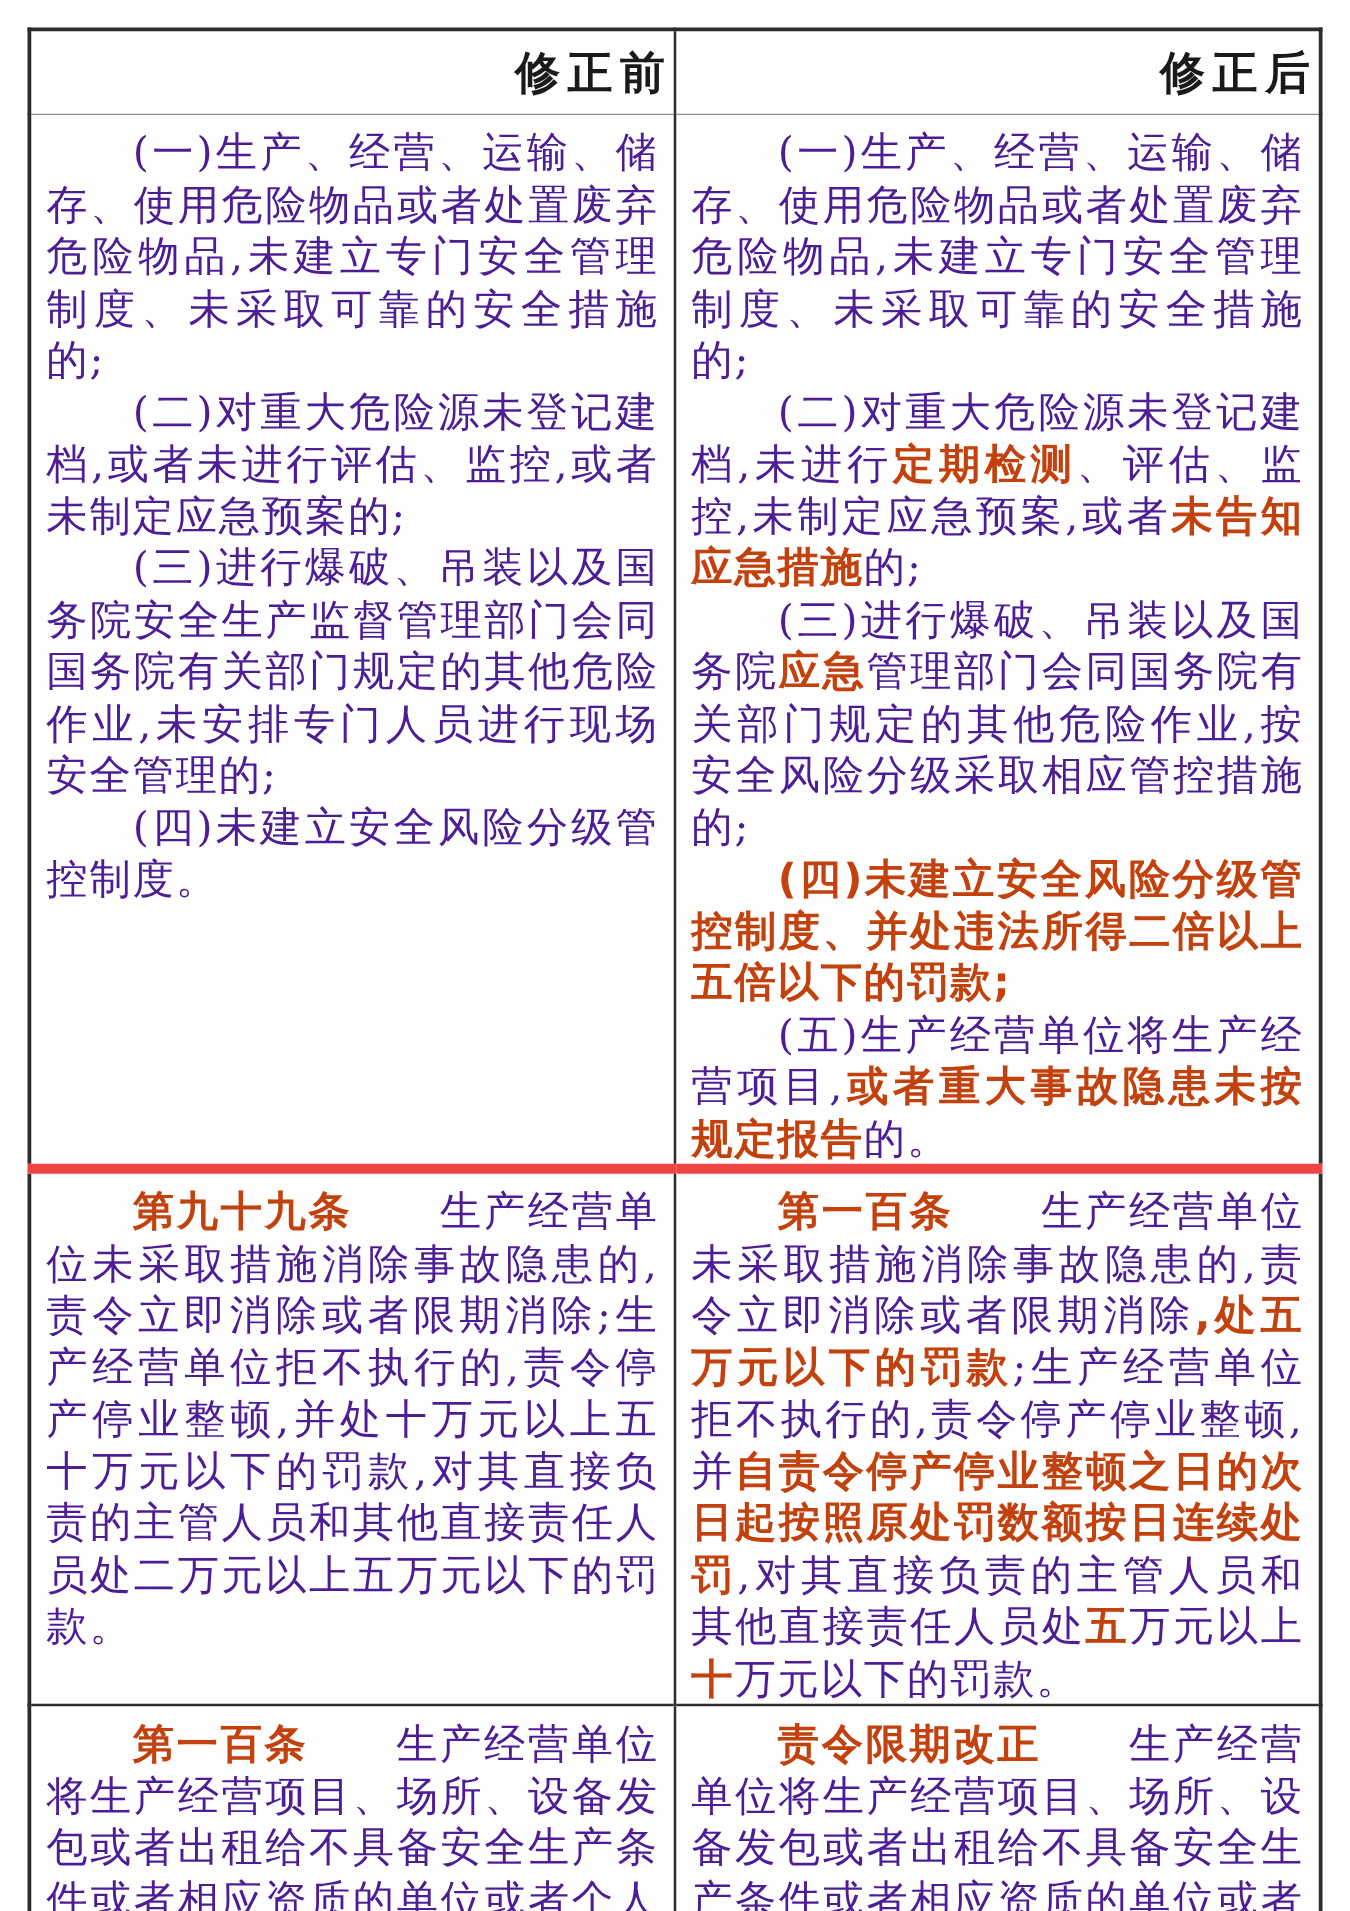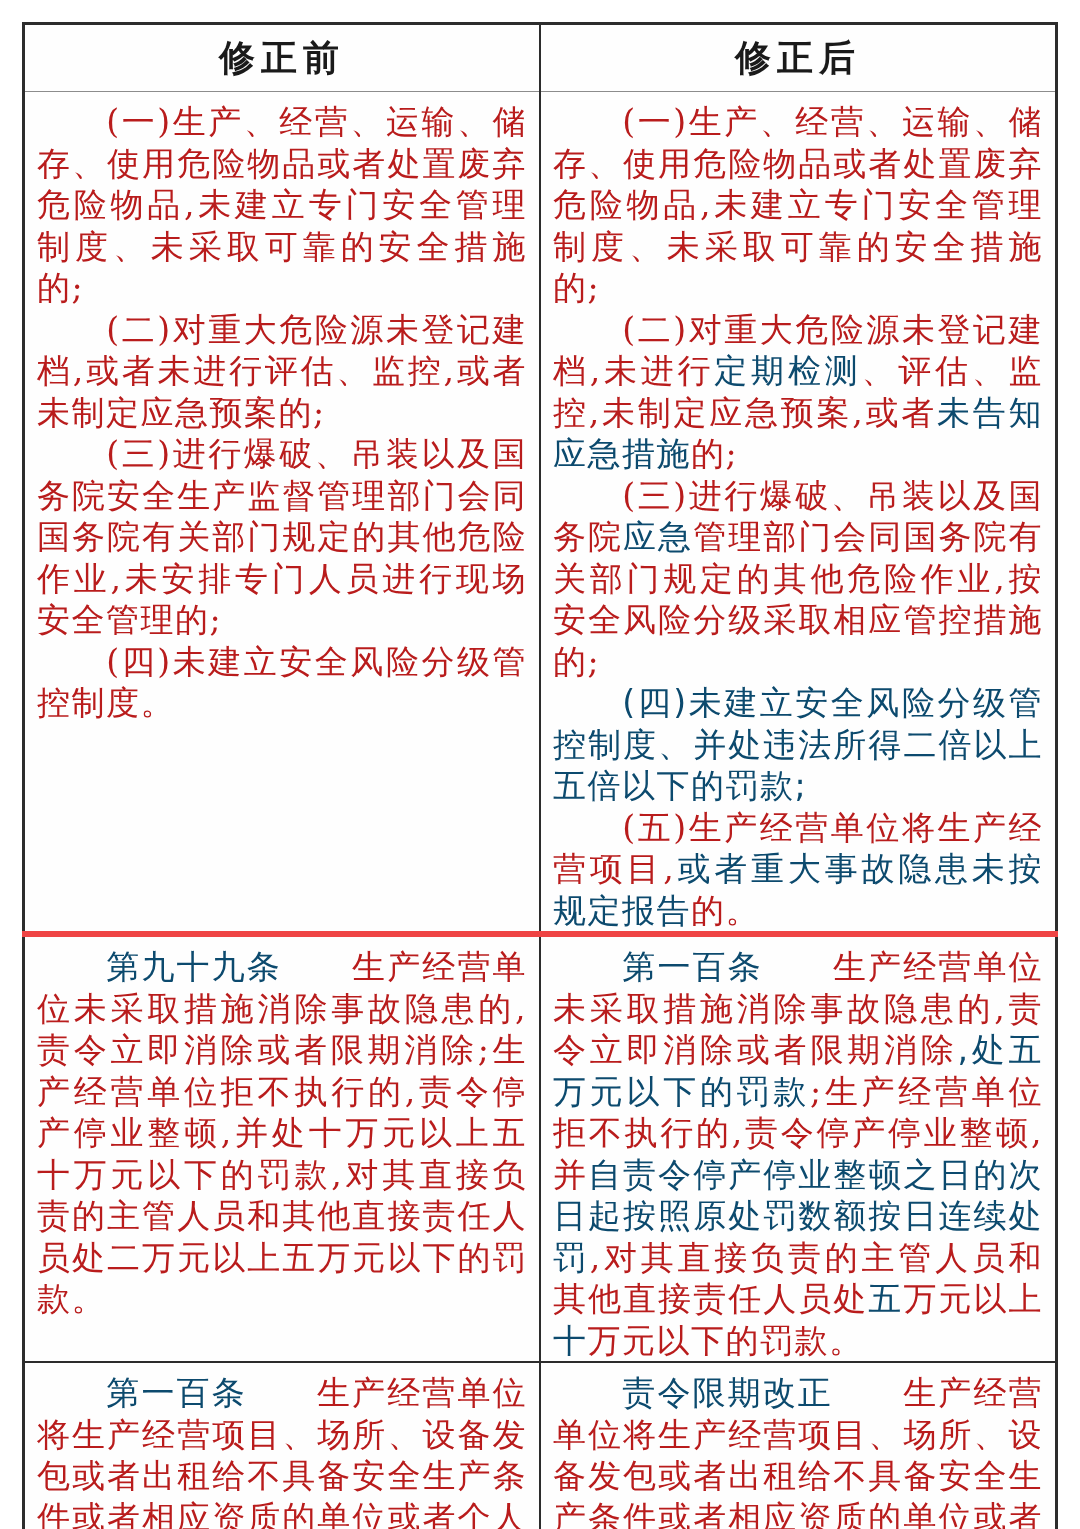--- a/index.html
+++ b/index.html
@@ -27,50 +27,50 @@
     border: 3px solid #2c2c2c;
   }
   th, td {
     vertical-align: top;
     width: 50%;
     border-left: 2px solid #2c2c2c;
     border-right: 2px solid #2c2c2c;
   }
   th {
     height: 64px;
-    text-align: center;
+    text-align: right;
     vertical-align: middle;
     font-family: "DejaVu Sans", "Liberation Sans", sans-serif;
     font-weight: 700;
     font-size: 36px;
     letter-spacing: 6px;
     color: #1a1a1a;
     border-bottom: 1px solid #8c8c8c;
   }
   tbody tr.body-row-1 td { height: 701px; }
-  tbody tr.body-row-2 td { height: 382px; border-top: 6px solid #ef4444; }
+  tbody tr.body-row-2 td { height: 382px; border-top: 8px solid #ef4444; }
   tbody tr.body-row-3 td { border-top: 2px solid #2c2c2c; }
   td.cell {
     padding: 9px 12px 0 12px;
     overflow: hidden;
   }
   p.para {
     margin: 0;
     font-size: 33px;
     line-height: 41.5px;
     text-align: justify;
     text-justify: inter-character;
     text-indent: 2.1em;
     letter-spacing: 1.5px;
   }
-  span.seg { color: #b91c1c; }
+  span.seg { color: #4c1d95; }
   span.seg.em {
     font-family: "DejaVu Sans", "Liberation Sans", sans-serif;
-    font-weight: 400;
-    color: #0c4a6e;
+    font-weight: 700;
+    color: #c2410c;
   }
 </style>
 </head>
 <body>
 
 <table class="comparison">
   <thead>
     <tr>
       <th>修正前</th>
       <th>修正后</th>

